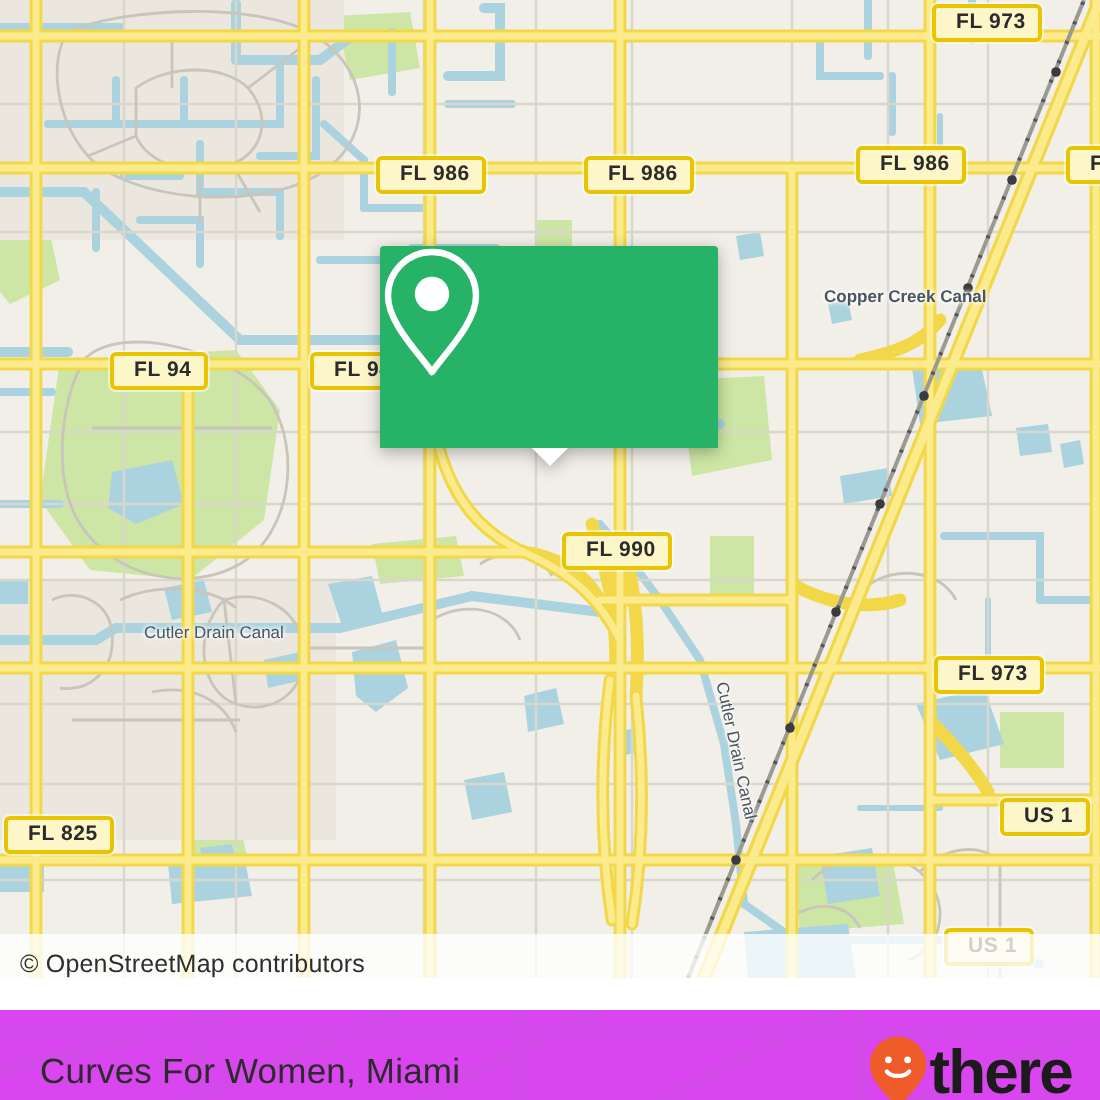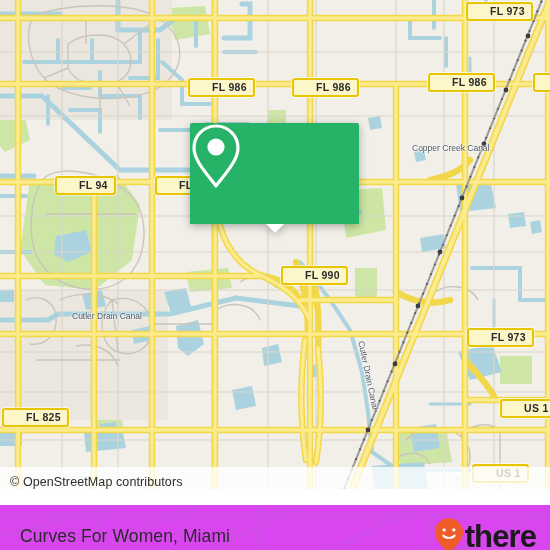--- a/index.html
+++ b/index.html
@@ -17,21 +17,21 @@
   
   .shield{
     position:absolute;
     background:#fdf6c8;
     border:2px solid #e8c500;
     border-radius:3px;
     color:#2b2b2b;
     font-size:10.5px;
     font-weight:bold;
     letter-spacing:.3px;
-    padding:1px 6px 2px 22px;
+    padding:1px 6px 2px 10px;
     line-height:12px;
     white-space:nowrap;
     box-shadow:0 0 0 1px rgba(255,255,255,.55);
   }
   .canal-label{
     position:absolute;
     color:#4b5560;
     font-size:8.5px;
     white-space:nowrap;
     text-shadow:0 0 2px #fff,0 0 2px #fff,0 0 3px #fff;
@@ -343,21 +343,21 @@
         <div class="shield" style="left: 55px; top: 176px;">FL 94</div>
         <div class="shield" style="left: 155px; top: 176px;">FL 94</div>
         <div class="shield" style="left: 281px; top: 266px;">FL 990</div>
         <div class="shield" style="left: 467px; top: 328px;">FL 973</div>
         <div class="shield" style="left: 2px; top: 408px;">FL 825</div>
         <div class="shield" style="left: 500px; top: 399px;">US 1</div>
         <div class="shield" style="left: 472px; top: 464px;">US 1</div>
       </div>
 
     <div id="label-layer">
-        <div class="canal-label" style="left: 412px; top: 143px;">Copper Creek Canal</div>
+        <div class="canal-label" style="left: 412px; top: 143px; font-weight: bold;">Copper Creek Canal</div>
         <div class="canal-label" style="left: 72px; top: 311px;">Cutler Drain Canal</div>
         <div class="canal-label canal-rot" style="left: 366px; top: 340px; transform: rotate(78deg);">Cutler Drain Canal</div>
       </div>
 
     <div class="attrib">
       <span>© OpenStreetMap contributors</span>
     </div>
 
     <div class="popup">
       <div class="popup-head">

